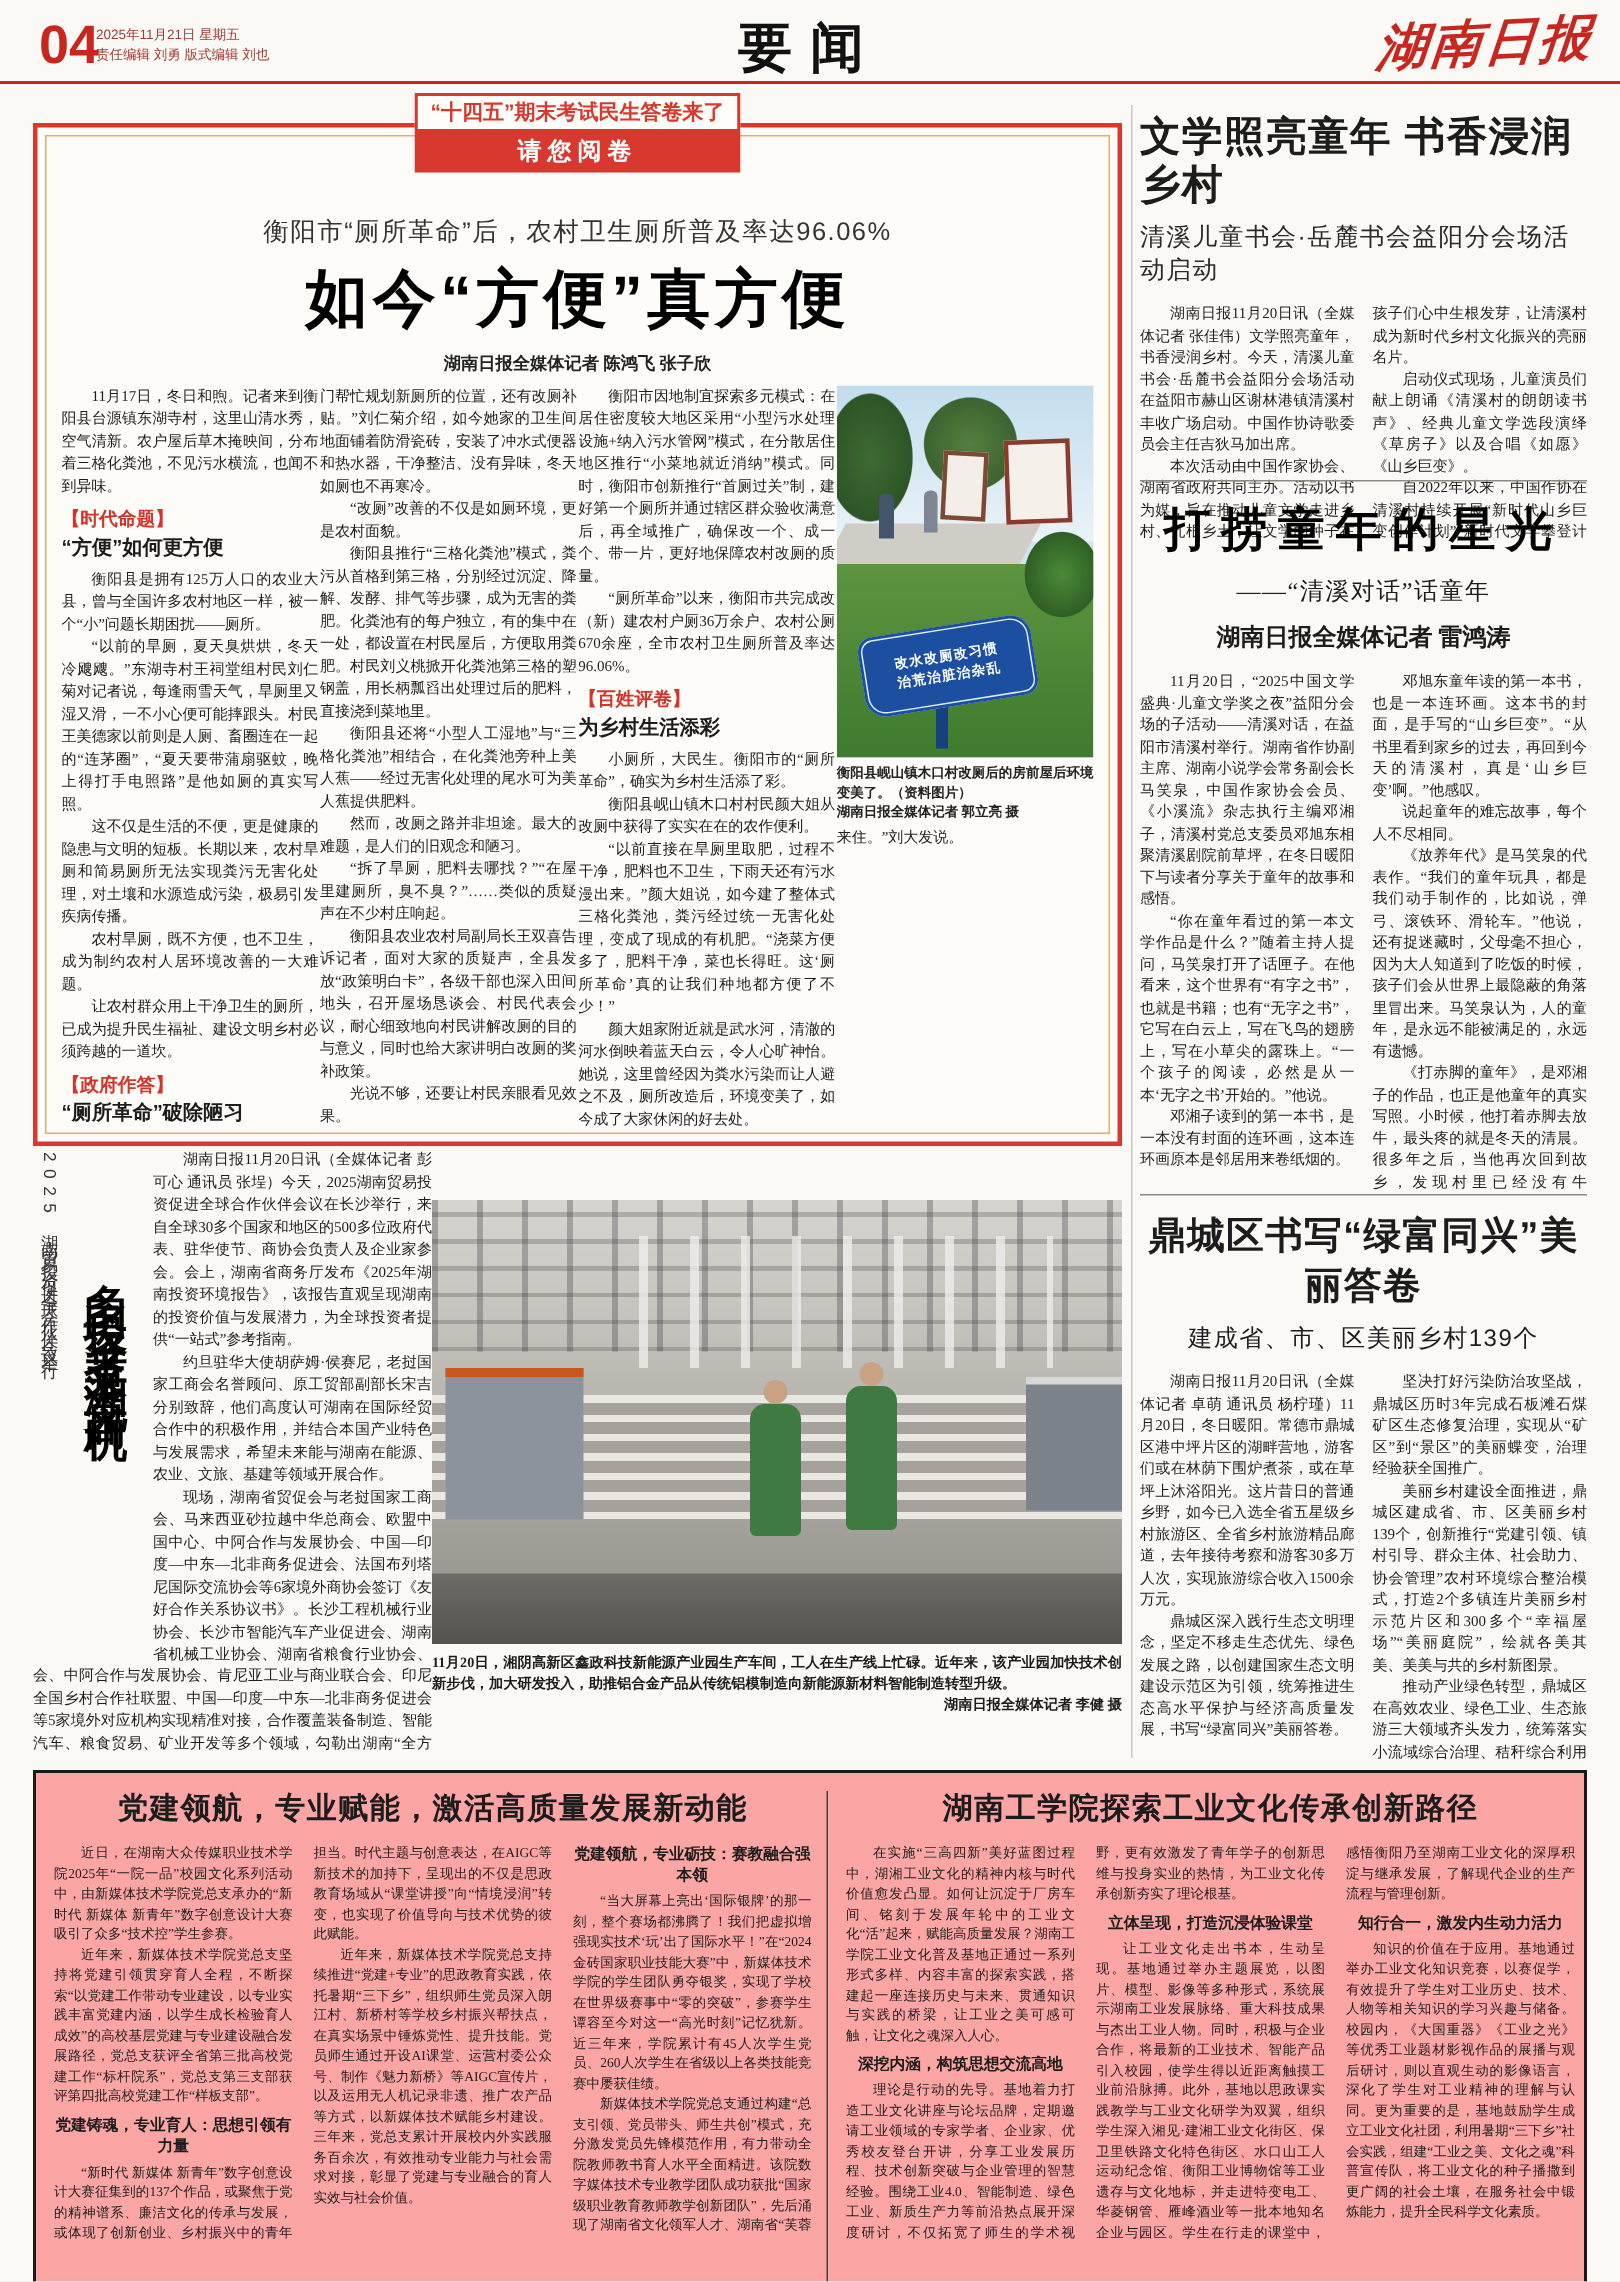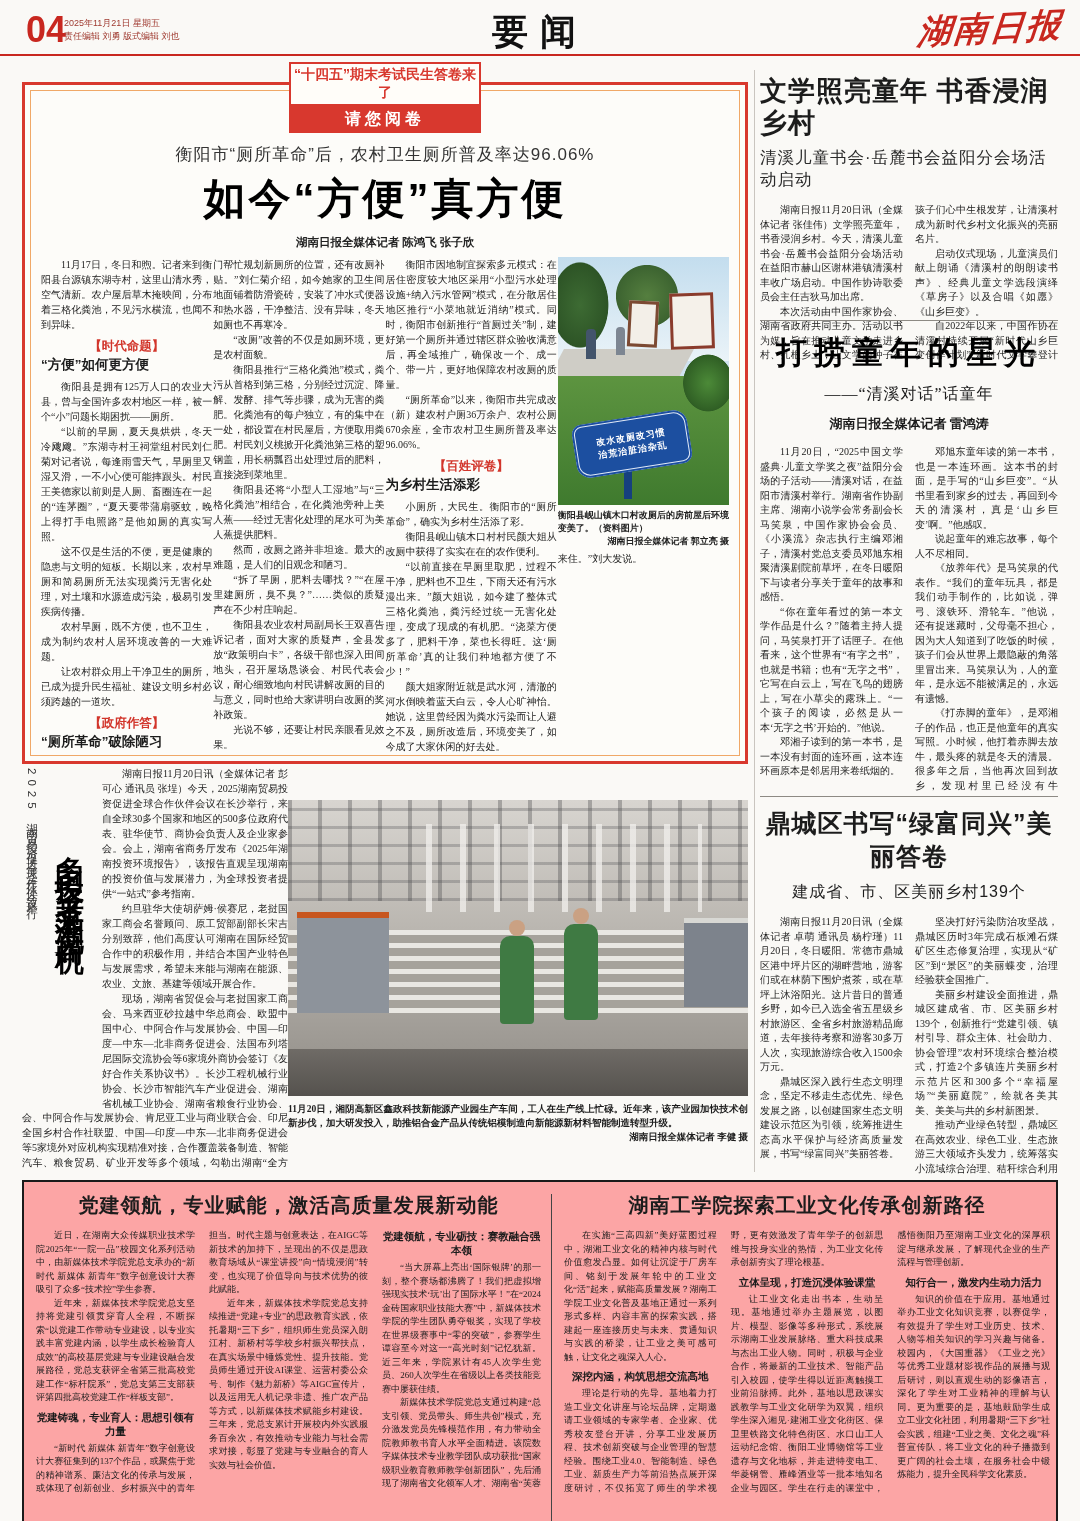--- a/index.html
+++ b/index.html
@@ -16,38 +16,38 @@
                    font-weight:bold; letter-spacing:12px; color:#111; }
   .logo { position:absolute; right:18px; top:6px; color:#c8271f; font-size:34px; font-weight:bold;
           font-style:italic; transform:skewX(-8deg) rotate(-3deg); letter-spacing:2px; }
   .red-rule { position:absolute; left:0; top:54px; width:1080px; height:2px; background:#c8271f; }
   .v-rule { position:absolute; left:754px; top:70px; width:1px; height:1102px; background:#c9c5bf; }
 
   
   .lead-box { position:absolute; left:22px; top:82px; width:726px; height:682px;
               border:3px solid #d8382e; background:#fdfcf9; }
   .lead-inner { position:absolute; inset:5px; border:1px solid #f0a868; pointer-events:none; }
-  .badge { position:absolute; left:50%; transform:translateX(-50%); top:-23px; width:192px; text-align:center;
+  .badge { position:absolute; left:50%; transform:translateX(-50%); top:-23px; width:217px; text-align:center;
            font-family:"Liberation Sans","DejaVu Sans",sans-serif; z-index:3; }
   .badge-l1 { border:2px solid #d8382e; background:#fffdf9; color:#d8382e; font-weight:bold;
               font-size:14px; padding:2px 0; }
   .badge-l2 { background:#d8382e; color:#fff; font-weight:bold; font-size:16px; padding:3px 0; letter-spacing:4px; }
   .lead-kicker { position:absolute; left:0; right:0; top:58px; text-align:center; font-size:17px;
                  color:#333; letter-spacing:1px; font-family:"Liberation Sans","DejaVu Sans",sans-serif; }
   .lead-headline { position:absolute; left:0; right:0; top:86px; text-align:center; font-size:42px;
                    font-weight:800; letter-spacing:3px; color:#000;
                    font-family:"Liberation Sans","DejaVu Sans",sans-serif; }
   .lead-byline { position:absolute; left:0; right:0; top:150px; text-align:center; font-size:11.5px;
                  font-weight:bold; color:#222; }
   .lead-cols { position:absolute; left:16px; right:16px; top:172px; height:496px;
                display:grid; grid-template-columns:repeat(4,1fr); gap:1px; }
   .lead-col { overflow:hidden; font-size:10px; line-height:15px; }
   .p  { text-indent:2em; text-align:justify; }
   .pc { text-align:justify; }
-  .hred { color:#d2352b; font-weight:bold; text-align:center; font-size:12.5px; margin:7px 0 3px;
+  .hred { color:#d2352b; font-weight:bold; text-align:left; font-size:12.5px; margin:7px 0 3px;
           font-family:"Liberation Sans","DejaVu Sans",sans-serif; }
   .hsub { font-weight:bold; text-align:left; font-size:13.5px; margin:1px 0 7px;
           font-family:"Liberation Sans","DejaVu Sans",sans-serif; }
 
   
   .lead-photo { position:relative; width:100%; height:248px; overflow:hidden; background:#cfe3f0; }
   .lp-sky   { position:absolute; left:0; top:0; right:0; height:42%; background:linear-gradient(#c3ddee,#eaf3f8); }
   .lp-treeL { position:absolute; left:-18px; top:-12px; width:80px; height:120px;
               background:radial-gradient(closest-side,#3d6b33,#2d5426 70%,transparent 72%); }
   .lp-treeM { position:absolute; left:44px; top:-6px; width:90px; height:90px;
@@ -65,37 +65,37 @@
   .lp-p1 { position:absolute; left:28px; top:72px; width:10px; height:30px; background:#43546b; border-radius:4px 4px 0 0; }
   .lp-p2 { position:absolute; left:58px; top:70px; width:9px; height:28px; background:#7d8692; border-radius:4px 4px 0 0; }
   .lp-sign { position:absolute; left:16px; bottom:34px; width:116px; height:54px; background:#1c4fa0;
              border-radius:10px 14px 10px 14px; transform:rotate(-9deg);
              box-shadow:inset 0 0 0 2px #1c4fa0, inset 0 0 0 3px #dfe8f6;
              display:flex; flex-direction:column; align-items:center; justify-content:center; }
   .lp-sign div { color:#fff; font-size:9px; font-weight:bold; letter-spacing:1px; line-height:13px;
                  font-family:"Liberation Sans","DejaVu Sans",sans-serif; }
   .lp-post { position:absolute; left:66px; bottom:6px; width:8px; height:30px; background:#16407f; }
   .caption { font-size:9px; line-height:13px; font-weight:bold; color:#222; text-align:justify; margin-top:4px; }
-  .credit  { font-size:9px; line-height:13px; font-weight:bold; color:#222; text-align:right; margin-bottom:3px; }
+  .credit  { font-size:9px; line-height:13px; font-weight:bold; color:#222; margin-bottom:3px; }
 
   
   .rail { position:absolute; left:760px; top:70px; width:298px; }
   .rail-art { position:absolute; left:0; width:298px; }
   .lit { top:5px; }
   .lit-title { font-size:27px; font-weight:800; letter-spacing:1px; line-height:32px;
                font-family:"Liberation Sans","DejaVu Sans",sans-serif; }
   .lit-sub { font-size:16.5px; color:#2a2a2a; margin-top:8px; letter-spacing:1px;
              font-family:"Liberation Sans","DejaVu Sans",sans-serif; }
   .rail-body { column-count:2; column-gap:12px; font-size:10px; line-height:14.5px; overflow:hidden; }
   .lit .rail-body { margin-top:12px; height:166px; }
   .rail-div { position:absolute; left:0; width:298px; border-top:1px solid #8d8a84; }
   .star { top:262px; text-align:center; }
   .star-title { font-size:31px; font-weight:800; letter-spacing:7px; color:#000; }
   .star-sub { font-size:16px; margin-top:10px; letter-spacing:1px; }
-  .star-byline { font-size:13px; font-weight:bold; margin-top:10px; }
+  .star-byline { font-size:16px; font-weight:bold; margin-top:10px; }
   .star .rail-body { margin-top:12px; height:352px; text-align:left; }
   .ding { top:737px; text-align:center; }
   .ding-title { font-size:25px; font-weight:800; letter-spacing:1px;
                 font-family:"Liberation Sans","DejaVu Sans",sans-serif; }
   .ding-sub { font-size:16px; margin-top:9px; letter-spacing:1px;
               font-family:"Liberation Sans","DejaVu Sans",sans-serif; }
   .ding .rail-body { margin-top:12px; height:268px; text-align:left; }
 
   
   .inv { position:absolute; left:22px; top:766px; width:726px; height:404px; }

